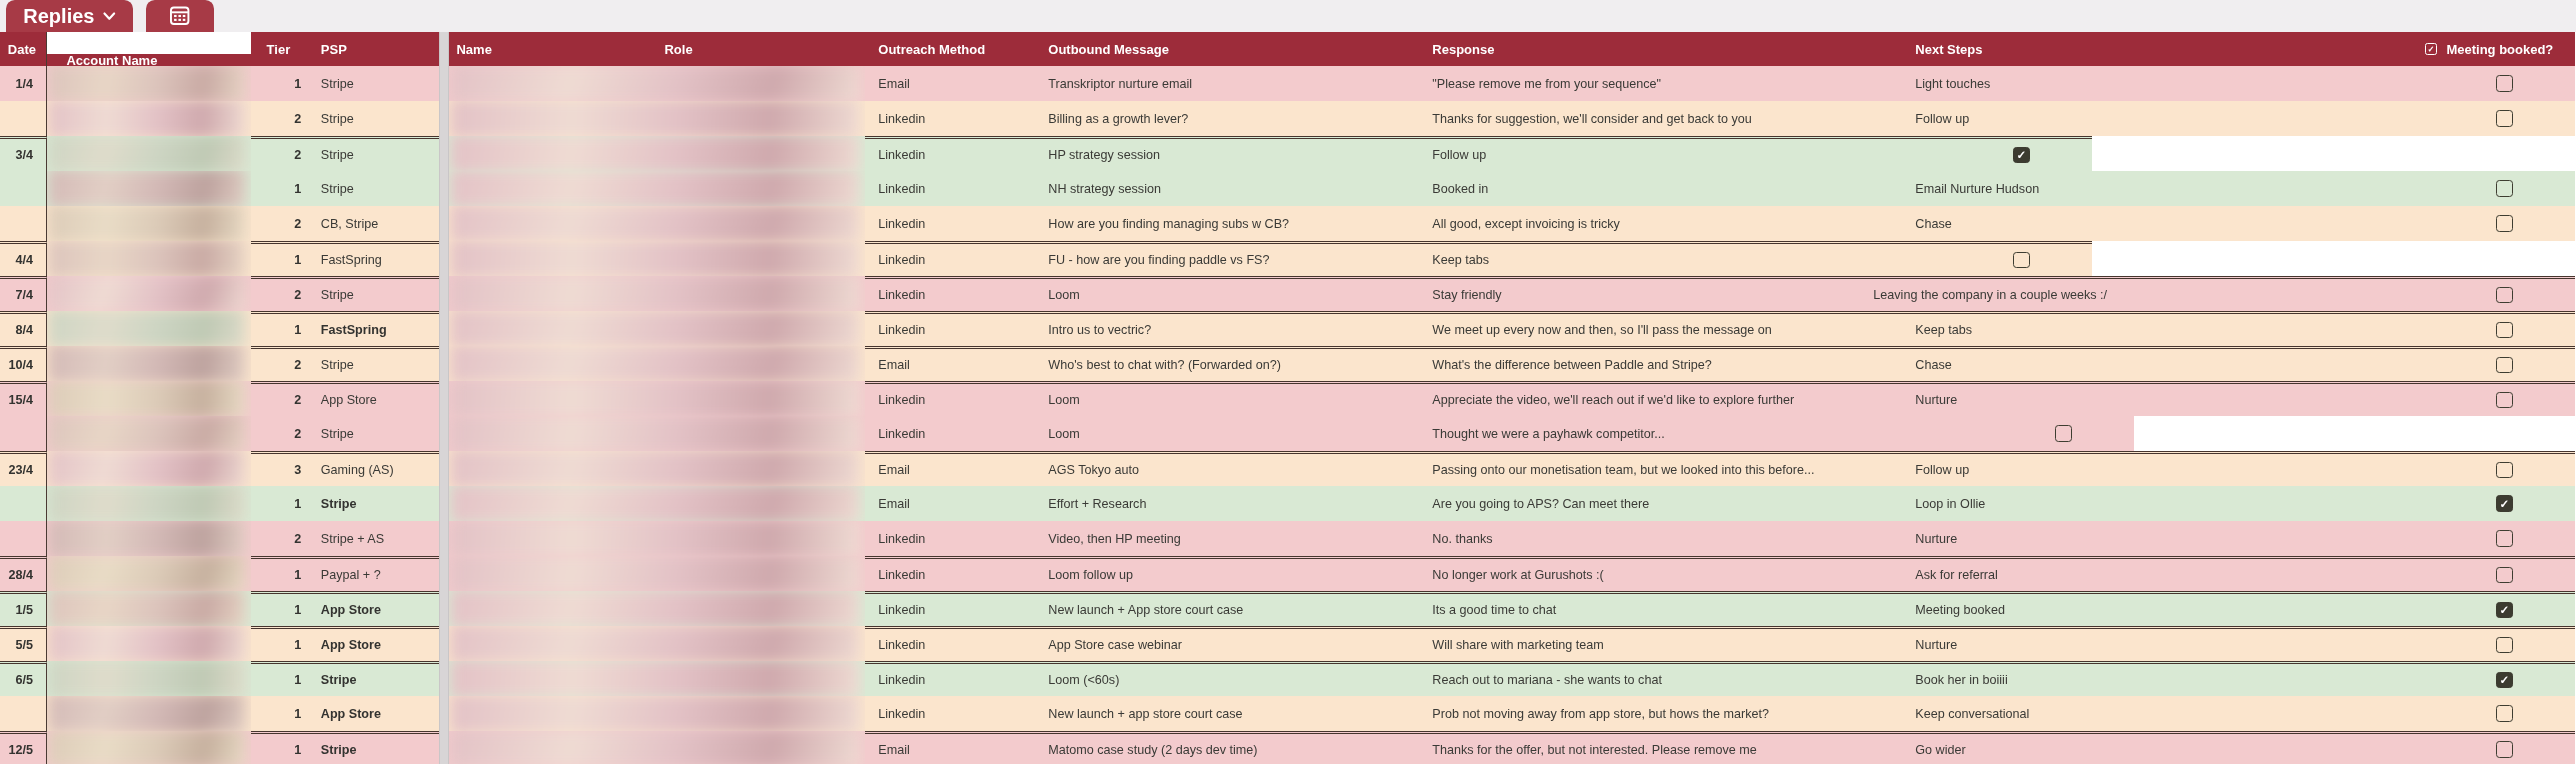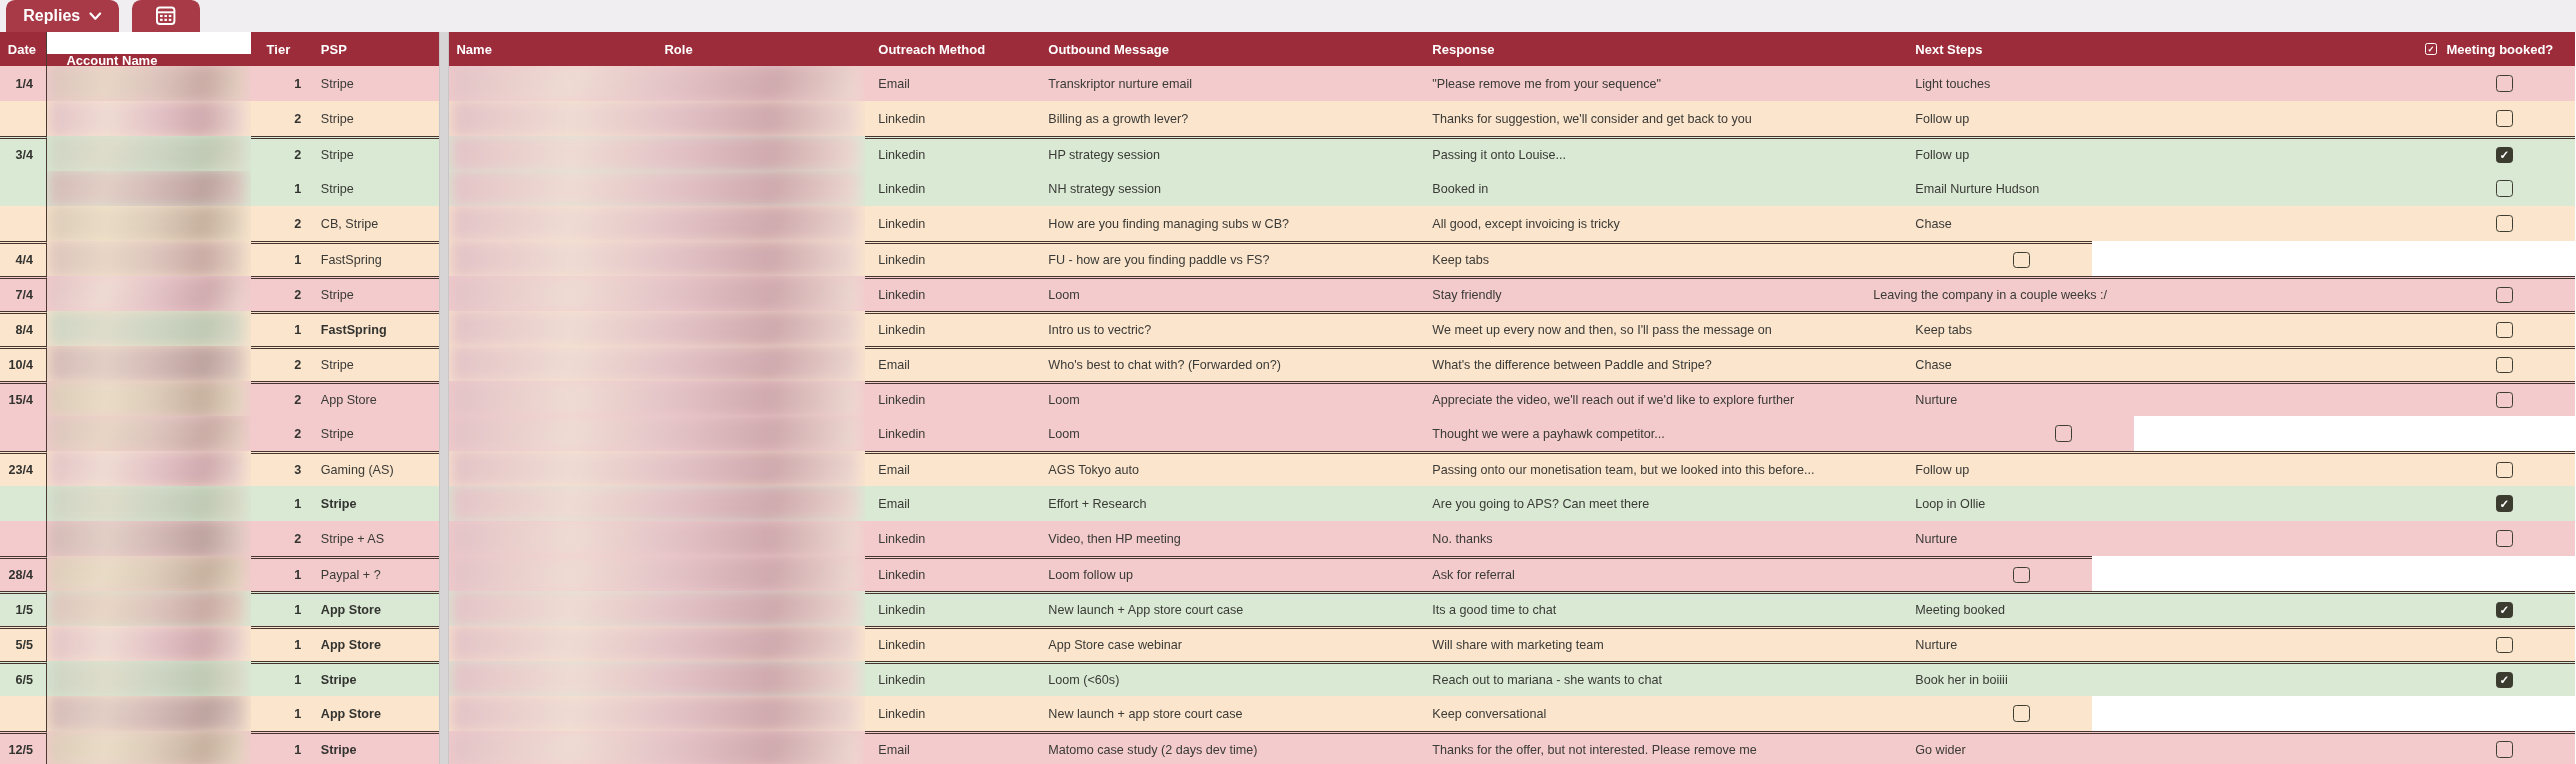--- a/index.html
+++ b/index.html
@@ -2,21 +2,21 @@
 <html><head>
 <meta charset="utf-8">
 <style>
   html,body{margin:0;padding:0;background:#e9e7e8;}
   #app{position:relative;width:2576px;height:764px;background:#fff;overflow:hidden;
        font-family:"Liberation Sans",sans-serif;color:#3a3a36;}
   
   .tabbar{display:flex;align-items:flex-end;height:32px;background:#f0eef0;}
   .tab{display:flex;align-items:center;justify-content:center;gap:8.7px;height:32px;
        background:#a73a46;border-radius:8.7px 8.7px 0 0;color:#fff;font-weight:bold;
-       font-size:16px;padding:0 17.5px;cursor:pointer;}
+       font-size:20px;padding:0 17.5px;cursor:pointer;}
   .tab.replies{margin-left:5.8px;min-width:105px;box-sizing:border-box;}
   .tab.icontab{margin-left:12.6px;width:68px;padding:0;}
   
   .hdr{display:flex;height:34px;}
   .hcell{box-sizing:border-box;background:#9d2c3a;color:#fff;font-weight:bold;font-size:13px;
          display:flex;align-items:center;white-space:nowrap;overflow:hidden;}
   
   #rows{display:flex;flex-direction:column;}
   .row{display:flex;height:35px;}
   .cell{box-sizing:border-box;display:flex;align-items:center;font-size:12.6px;
@@ -147,21 +147,20 @@
           <div class="blob" style="background: linear-gradient(109deg, rgb(205, 213, 195) 0%, rgb(223, 220, 203) 30%, rgb(205, 213, 195) 55%, rgb(191, 201, 180) 78%, rgb(223, 220, 203) 100%);"></div>
         </div>
         <div class="cell c-tier b">2</div>
         <div class="cell c-psp">Stripe</div>
         <div class="c-div"></div>
         <div class="cell c-namerole">
           <div class="blob" style="background: linear-gradient(99deg, rgb(227, 194, 198) 0%, rgb(239, 219, 211) 30%, rgb(227, 194, 198) 55%, rgb(207, 169, 173) 78%, rgb(239, 219, 211) 100%);"></div>
         </div>
         <div class="cell c-outreach">Linkedin</div>
         <div class="cell c-outbound">HP strategy session</div>
-        <div class="cell c-response">Passing it onto Louise...</div>
         <div class="cell c-next">Follow up</div>
         <div class="cell c-meeting">
           <div class="checkbox checked">✓</div>
         </div>
       </div>
       <div class="row bg-green">
         <div class="cell c-date b"></div>
         <div class="cell c-account">
           <div class="blob" style="background: linear-gradient(104deg, rgb(211, 185, 182) 0%, rgb(226, 207, 197) 30%, rgb(211, 185, 182) 55%, rgb(189, 162, 158) 78%, rgb(226, 207, 197) 100%);"></div>
         </div>
@@ -373,20 +372,21 @@
           <div class="blob" style="background: linear-gradient(109deg, rgb(220, 203, 184) 0%, rgb(233, 220, 198) 30%, rgb(220, 203, 184) 55%, rgb(198, 176, 158) 78%, rgb(233, 220, 198) 100%);"></div>
         </div>
         <div class="cell c-tier b">1</div>
         <div class="cell c-psp">Paypal + ?</div>
         <div class="c-div"></div>
         <div class="cell c-namerole">
           <div class="blob" style="background: linear-gradient(99deg, rgb(227, 194, 198) 0%, rgb(239, 219, 211) 30%, rgb(227, 194, 198) 55%, rgb(207, 169, 173) 78%, rgb(239, 219, 211) 100%);"></div>
         </div>
         <div class="cell c-outreach">Linkedin</div>
         <div class="cell c-outbound">Loom follow up</div>
+        <div class="cell c-response">No longer work at Gurushots :(</div>
         <div class="cell c-next">Ask for referral</div>
         <div class="cell c-meeting">
           <div class="checkbox"></div>
         </div>
       </div>
       <div class="row bg-green gstart">
         <div class="cell c-date b">1/5</div>
         <div class="cell c-account">
           <div class="blob" style="background: linear-gradient(104deg, rgb(220, 196, 188) 0%, rgb(232, 214, 198) 30%, rgb(220, 196, 188) 55%, rgb(201, 170, 164) 78%, rgb(232, 214, 198) 100%);"></div>
         </div>
@@ -448,20 +448,21 @@
           <div class="blob" style="background: linear-gradient(109deg, rgb(211, 185, 182) 0%, rgb(226, 207, 197) 30%, rgb(211, 185, 182) 55%, rgb(189, 162, 158) 78%, rgb(226, 207, 197) 100%);"></div>
         </div>
         <div class="cell c-tier b">1</div>
         <div class="cell c-psp b">App Store</div>
         <div class="c-div"></div>
         <div class="cell c-namerole">
           <div class="blob" style="background: linear-gradient(99deg, rgb(227, 194, 198) 0%, rgb(239, 219, 211) 30%, rgb(227, 194, 198) 55%, rgb(207, 169, 173) 78%, rgb(239, 219, 211) 100%);"></div>
         </div>
         <div class="cell c-outreach">Linkedin</div>
         <div class="cell c-outbound">New launch + app store court case</div>
+        <div class="cell c-response">Prob not moving away from app store, but hows the market?</div>
         <div class="cell c-next">Keep conversational</div>
         <div class="cell c-meeting">
           <div class="checkbox"></div>
         </div>
       </div>
       <div class="row bg-pink gstart last">
         <div class="cell c-date b">12/5</div>
         <div class="cell c-account">
           <div class="blob" style="background: linear-gradient(104deg, rgb(220, 203, 184) 0%, rgb(233, 220, 198) 30%, rgb(220, 203, 184) 55%, rgb(198, 176, 158) 78%, rgb(233, 220, 198) 100%);"></div>
         </div>

